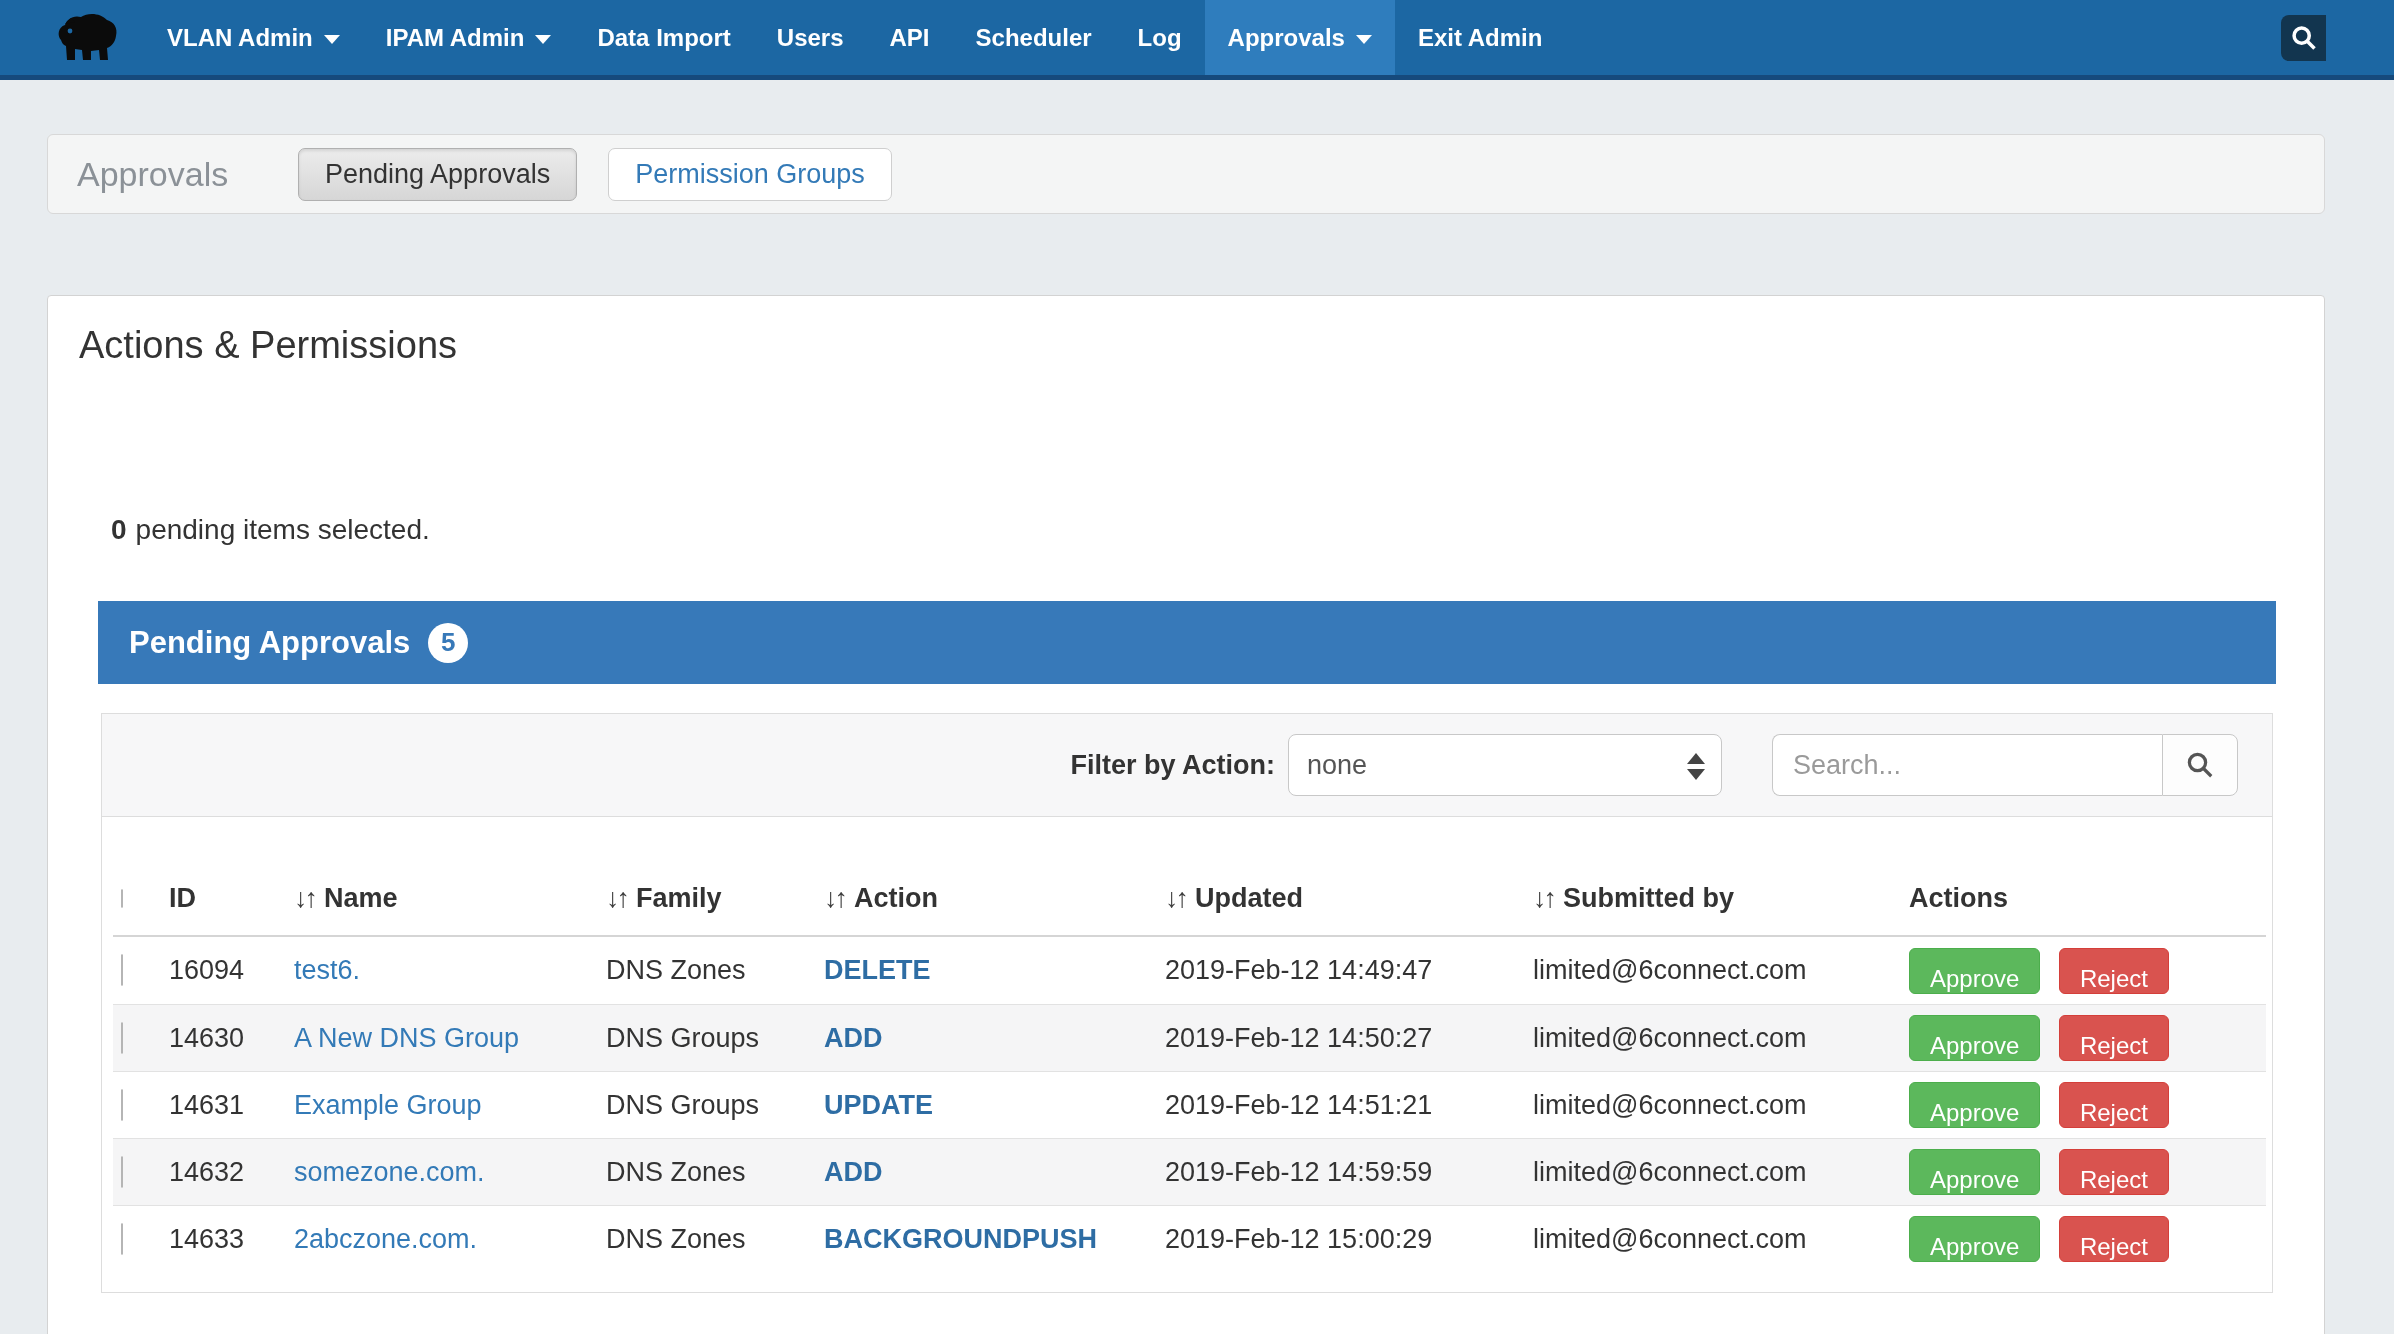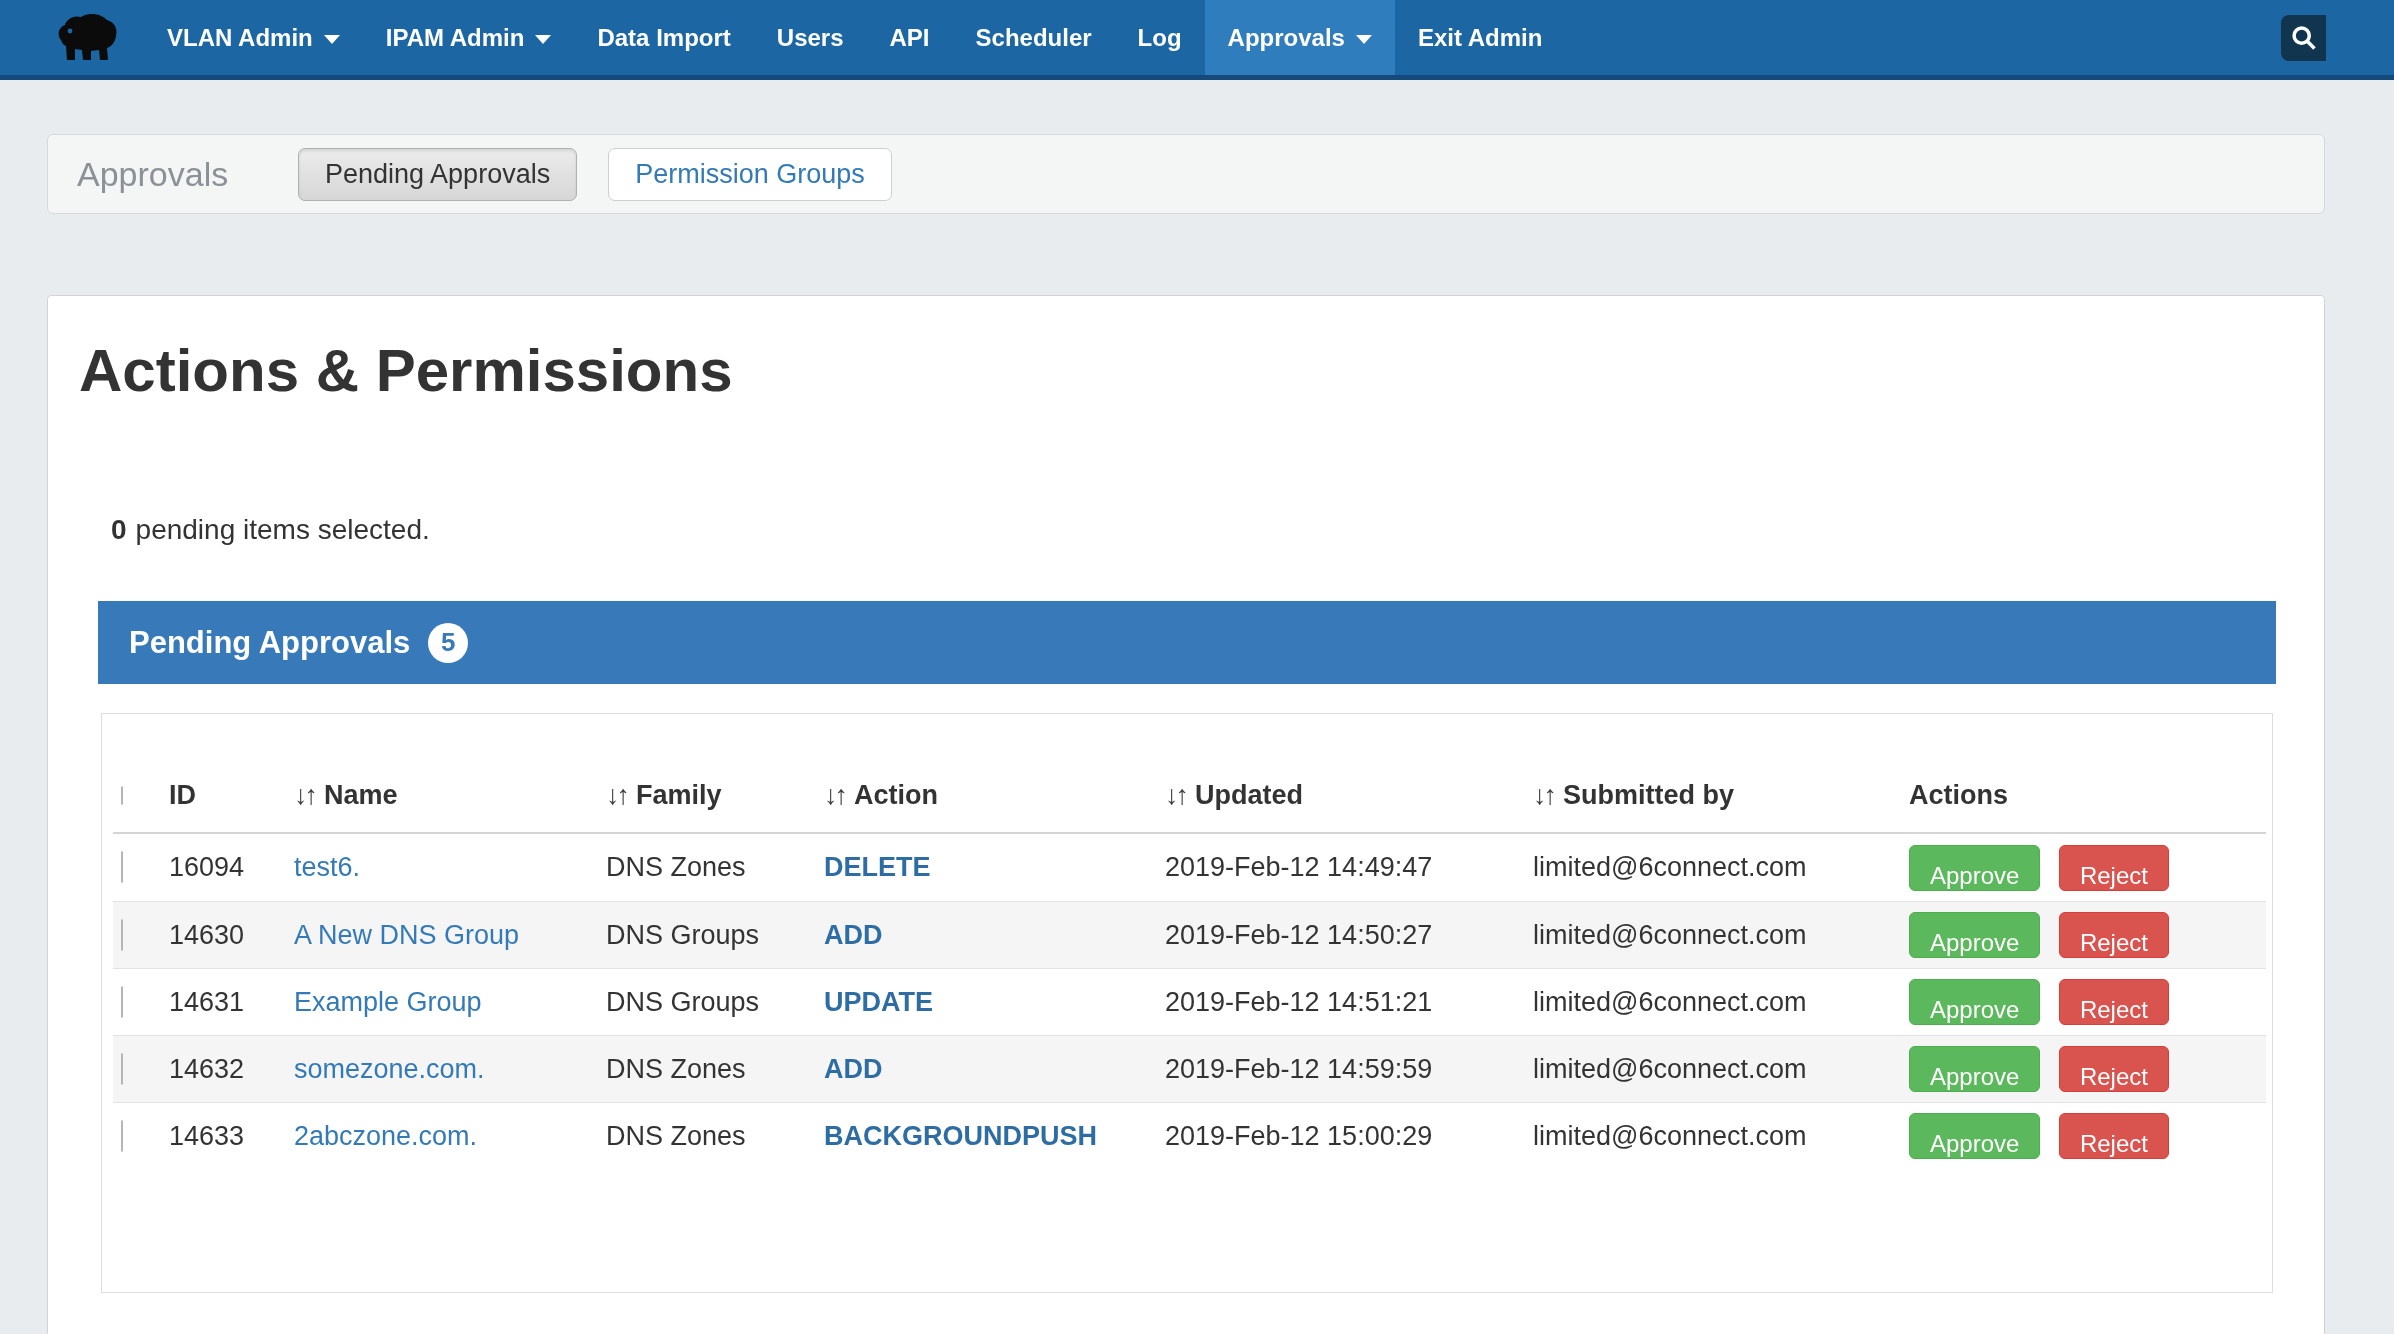--- a/index.html
+++ b/index.html
@@ -32,21 +32,21 @@
   .page-title { font-size:34px; color:#8b9197; width:221px; }
   .tab { height:53px; padding:0 26px; font-size:27px; border-radius:7px; cursor:pointer;
     font-family:"Liberation Sans", sans-serif; margin-right:31px; }
   .tab.active { background:linear-gradient(#ececec,#d6d6d6); border:1px solid #b0b0b0; color:#333;
     box-shadow:inset 0 2px 3px rgba(0,0,0,0.10); }
   .tab:not(.active) { background:#fff; border:1px solid #cfcfcf; color:#337ab7; }
 
   
   .panel { position:absolute; left:47px; top:295px; width:2278px; height:1100px;
     background:#fff; border:1px solid #d3d3d3; border-radius:4px; }
-  .main-heading { position:absolute; left:31px; top:40px; font-size:60px; font-weight:bold; color:#333; }
+  .main-heading { position:absolute; left:31px; top:28px; font-size:38px; font-weight:normal; color:#333; }
   .selected-line { position:absolute; left:63px; top:218px; font-size:28px; color:#333; }
   .selected-count { font-weight:bold; margin-right:9px; }
 
   .blue-bar { position:absolute; left:50px; top:305px; width:2178px; height:83px;
     background:#3779b9; display:flex; align-items:center; padding-left:31px; }
   .blue-bar-title { color:#fff; font-size:31px; font-weight:bold; }
   .count-badge { margin-left:18px; width:40px; height:40px; border-radius:50%; background:#fff;
     color:#3779b9; font-size:26px; font-weight:bold; display:flex; align-items:center; justify-content:center; }
 
   .table-container { position:absolute; left:53px; top:417px; width:2172px; height:580px;
@@ -177,20 +177,39 @@
   <div class="selected-line">
     <span class="selected-count">0</span><span>pending items selected.</span>
   </div>
 
   <div class="blue-bar">
     <span class="blue-bar-title">Pending Approvals</span>
     <span class="count-badge">5</span>
   </div>
 
   <div class="table-container">
+    <div class="filter-row">
+      <span class="filter-label">Filter by Action:</span>
+      <div class="select-box">
+        <span>none</span>
+        <span class="select-arrows">
+            <i class="up"></i>
+            <i class="down"></i>
+          </span>
+      </div>
+      <div class="table-search">
+        <input type="text" placeholder="Search..." style="">
+        <button>
+          <svg width="30" height="30" viewBox="0 0 24 24" fill="none" stroke="#555555" stroke-width="2.6">
+            <circle cx="10" cy="10" r="6.5"></circle>
+              <line x1="15" y1="15" x2="21" y2="21"></line>
+          </svg>
+        </button>
+      </div>
+    </div>
 
     <div class="grid-table">
       <div class="grid-row grid-head">
         <div><span class="checkbox"></span></div>
 
           <div class="th">
 
             <span>ID</span>
           </div>
 

